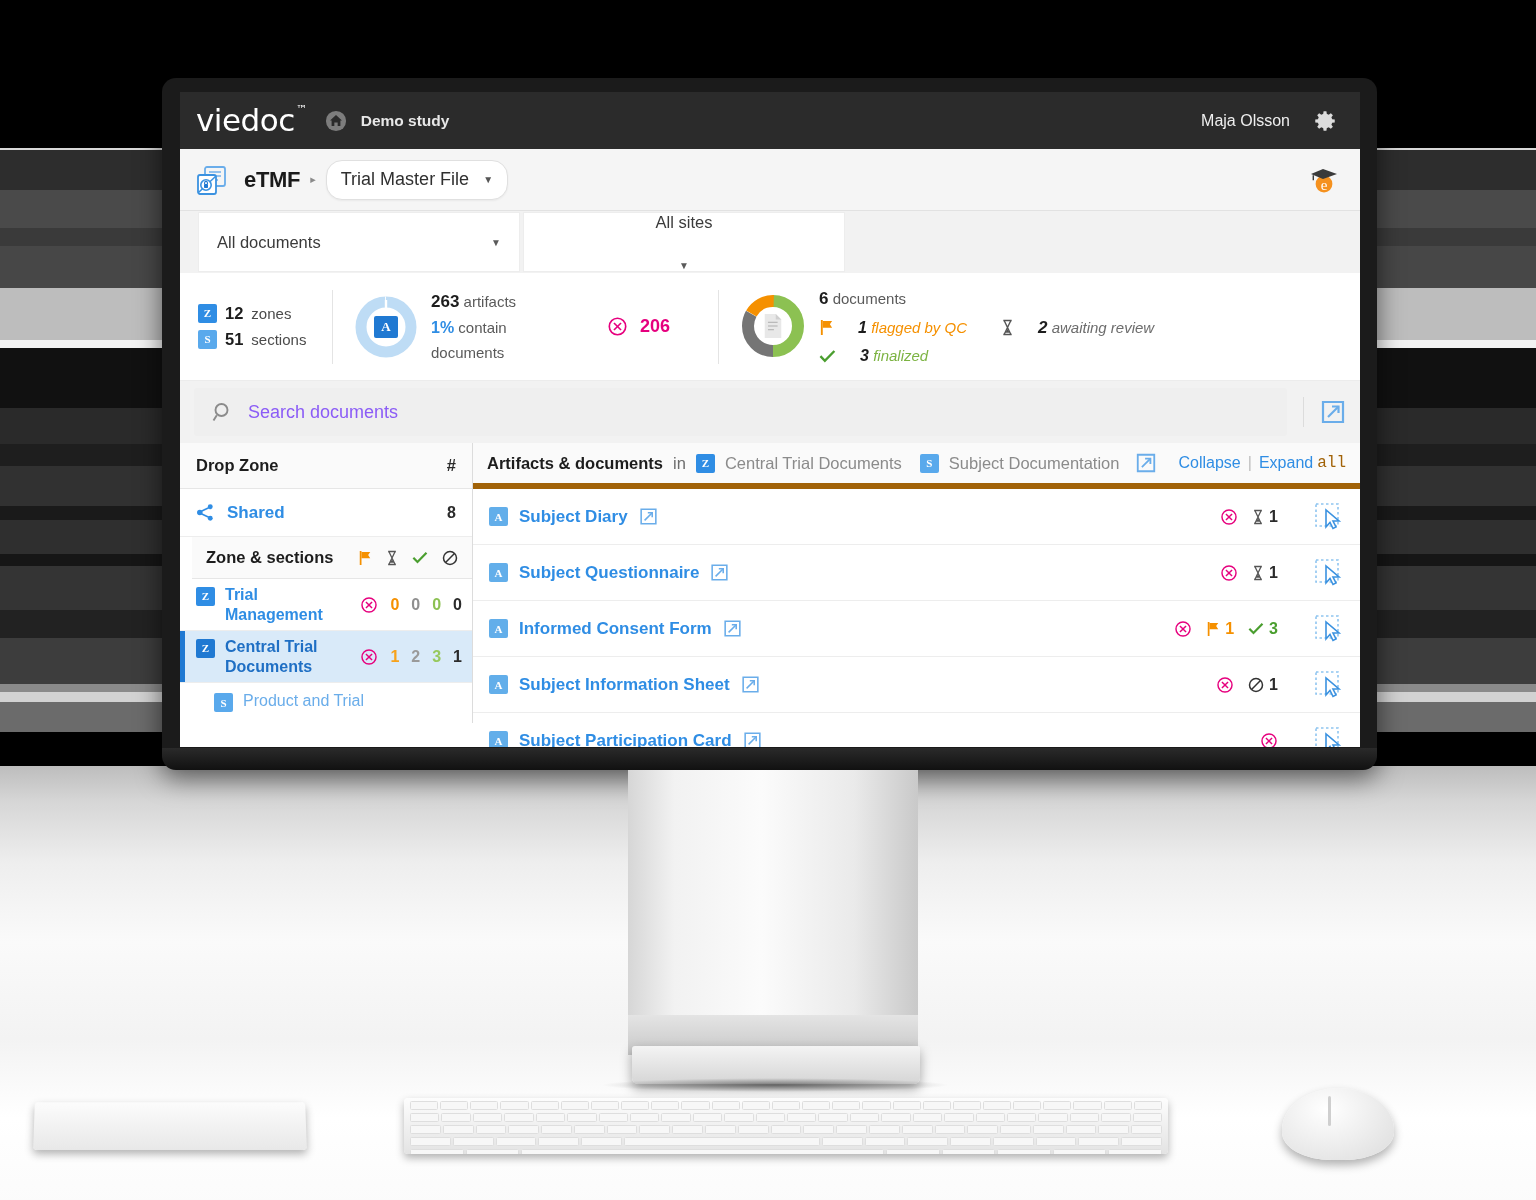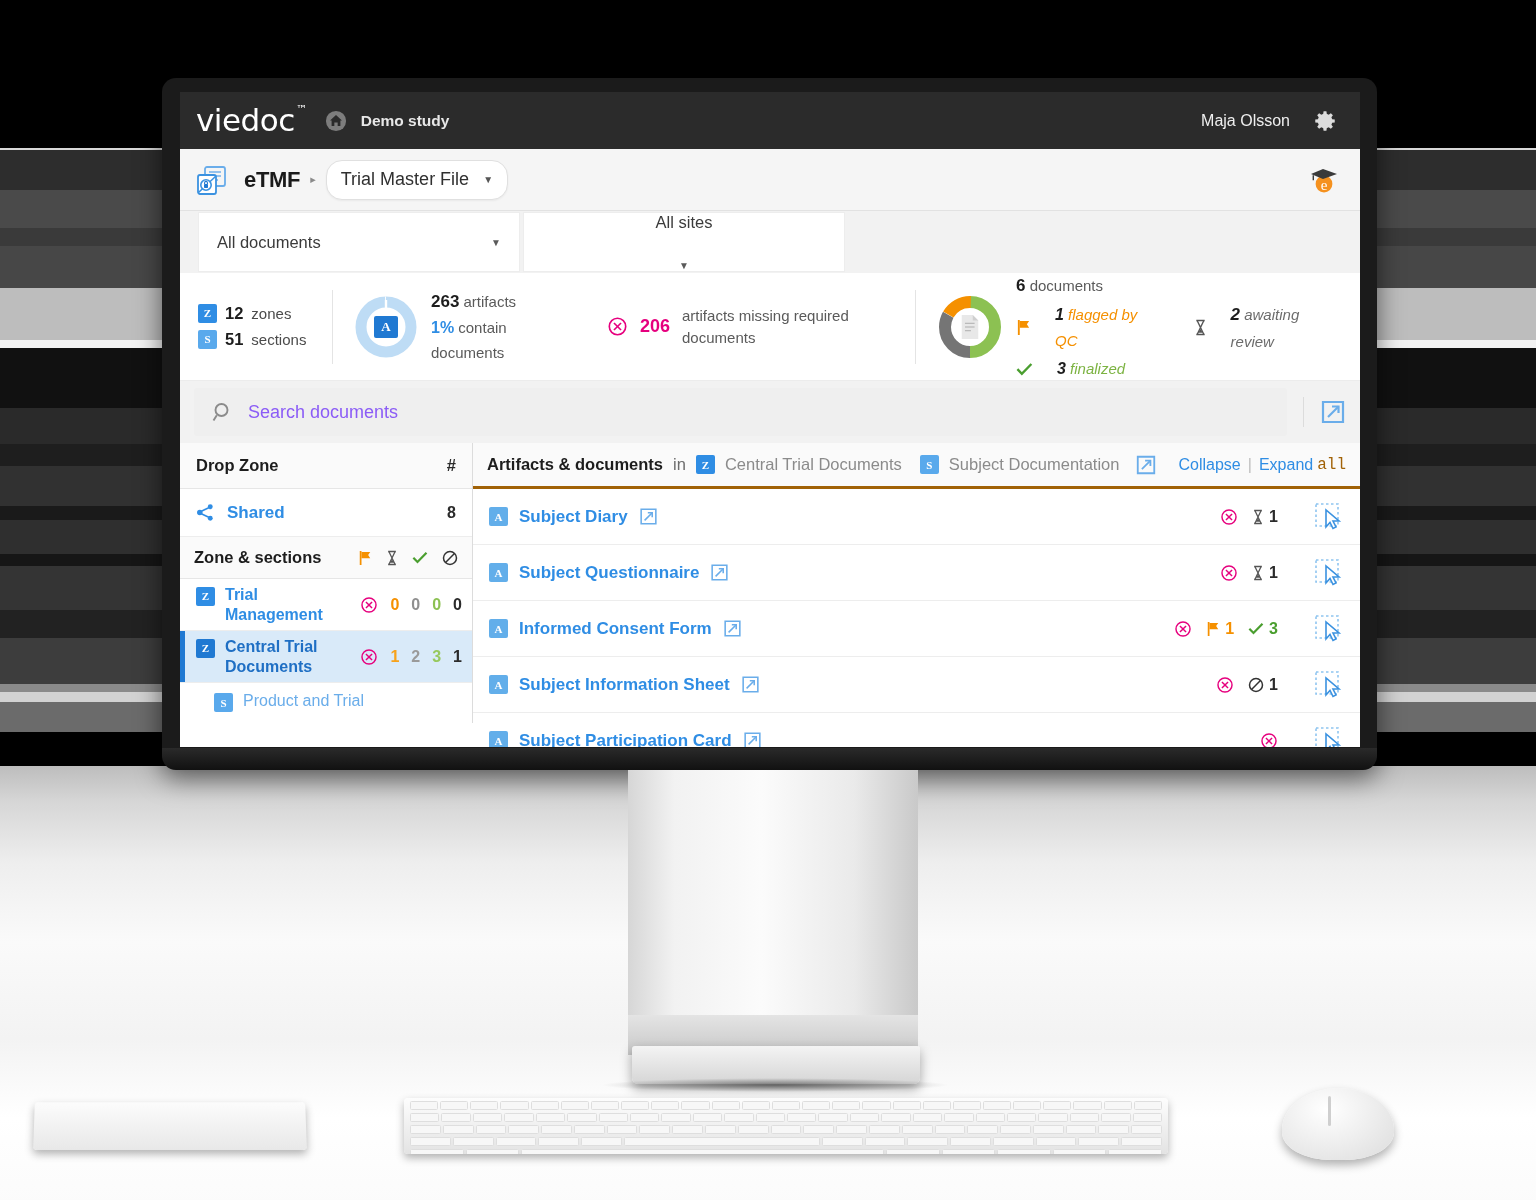--- a/index.html
+++ b/index.html
@@ -209,21 +209,21 @@
     padding:0 16px; height:48px; border-bottom:1px solid #ededed;
   }
   .shared-row { color:#2f8de4; font-weight:bold; font-size:17px; }
   .shared-row .left { display:flex; align-items:center; gap:12px; }
   .shared-count { color:#2b2b2b; font-weight:bold; font-size:16px; }
 
   .zs-head {
     display:flex; align-items:center; justify-content:space-between;
     padding:0 14px; height:42px; background:#fafafa;
     border-bottom:1px solid #e6e6e6;
-    font-size:16.5px; font-weight:bold; color:#1d1d1d;
+    font-size:16.5px; font-weight:bold; color:#1d1d1d;margin-left:12px;
   }
   .zs-icons { display:flex; align-items:center; gap:14px; }
 
   .zone-item {
     display:flex; align-items:center; justify-content:space-between;
     padding: 0 10px 0 16px; height:52px; border-bottom:1px solid #ededed;
     position:relative;
   }
   .zone-item.active { background:#d9eaf9; }
   .zone-item.active::before {
@@ -243,21 +243,21 @@
 
   .section-item {
     display:flex; align-items:flex-start; gap:10px;
     padding: 8px 10px 0 34px; height:52px;
   }
   .section-item .txt { color:#6aadea; font-weight:normal; font-size:16px; line-height:1.3; }
 
   
   .rp-head {
     height:46px; display:flex; align-items:center; gap:10px;
-    padding:0 14px; background:#fafafa; border-bottom:3px solid #a16207;
+    padding:0 14px; background:#fafafa; border-bottom:6px solid #a16207;
     font-size:16.5px;
   }
   .rp-head .bold { font-weight:bold; color:#1d1d1d; }
   .rp-head .in { color:#6d6d6d; }
   .rp-head .crumb { color:#8b8b8b; }
   .rp-actions { margin-left:auto; display:flex; align-items:center; gap:4px; font-size:16px; }
   .rp-actions a { color:#2f8de4; text-decoration:none; }
   .rp-actions .all { color:#a16207;font-family:Liberation Mono, monospace; }
   .rp-actions .bar { color:#bdbdbd; margin:0 3px; }
 
@@ -417,21 +417,20 @@
 
       <div class="missing">
         <span>
           <svg viewBox="0 0 22 22" width="21" height="21">
             <circle cx="11" cy="11" r="8.6" fill="none" stroke="#e6007e" stroke-width="1.7"></circle>
             <line x1="7.3" y1="7.3" x2="14.7" y2="14.7" stroke="#e6007e" stroke-width="1.7"></line>
             <line x1="14.7" y1="7.3" x2="7.3" y2="14.7" stroke="#e6007e" stroke-width="1.7"></line>
           </svg>
         </span>
         <span class="num">206</span>
-        <span class="lbl">artifacts missing required documents</span>
       </div>
 
       <div class="sep" style="margin-left:48px;"></div>
 
       <div class="docs-block">
         <div class="donut-wrap" style="width:64px;height:64px;">
           <svg viewBox="0 0 64 64" width="64" height="64">
 
             <circle cx="32" cy="32" r="25" fill="none" stroke="#8cc152" stroke-width="12" stroke-dasharray="78.5 78.5" transform="rotate(-90 32 32)"></circle>
 

